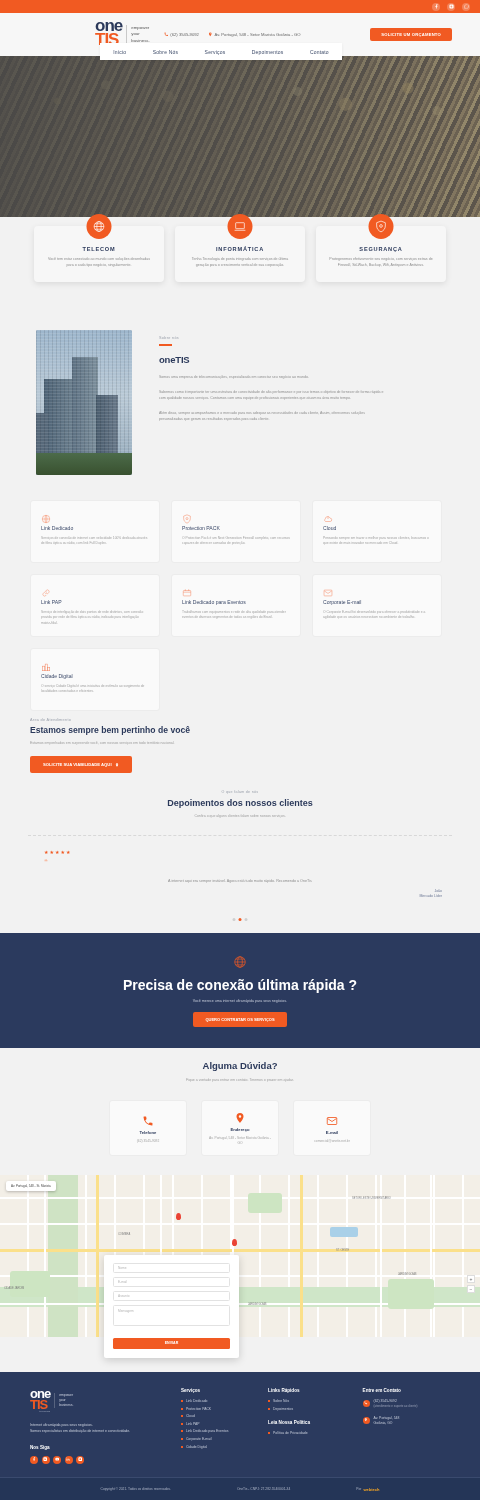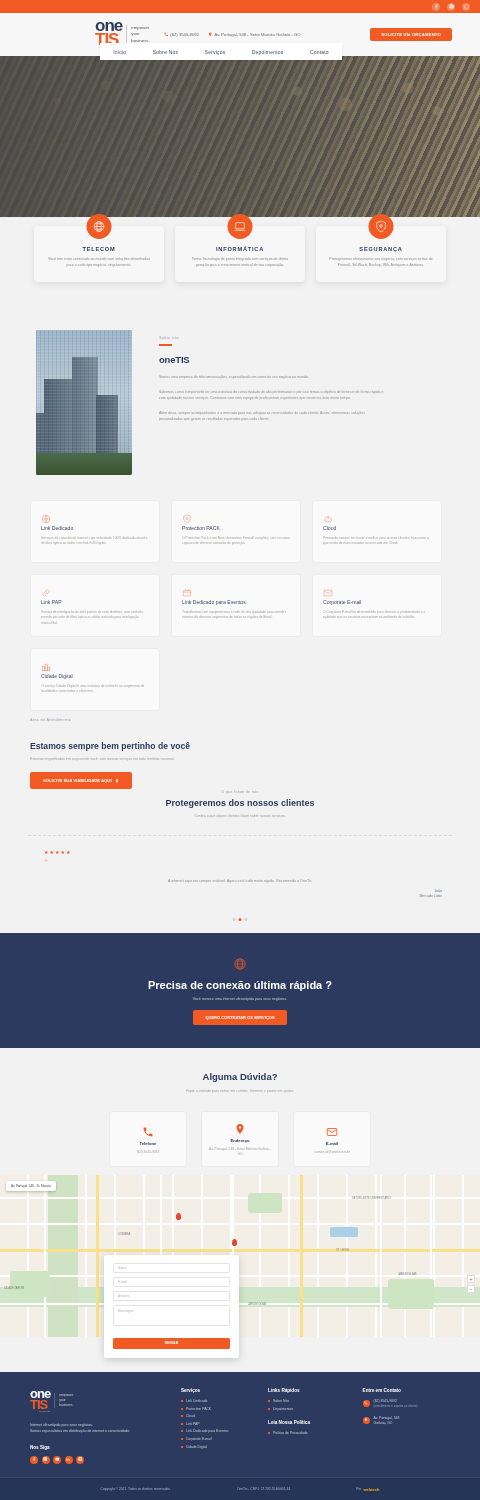--- a/index.html
+++ b/index.html
@@ -88,21 +88,21 @@
   .svc-intro h2{font-size:8.2px;line-height:1.3;color:#2c3a5b;margin-top:2px;}
   .svc-intro p{font-size:3.4px;color:#9b9b9b;margin-top:7px;line-height:1.6;}
   .svc-card{width:130px;min-height:63px;background:#fafafa;border:1px solid #ececec;border-radius:3px;padding:9px 10px;}
   .svc-card .ico{width:10px;height:10px;margin-bottom:5px;}
   .svc-card .ico svg{width:10px;height:10px;stroke:#f4845f;fill:none;stroke-width:1.2;}
   .svc-card h4{font-size:5.1px;color:#3a4868;font-weight:normal;}
   .svc-card p{font-size:3.3px;line-height:1.65;color:#a0a0a0;margin-top:5px;}
 
   
   .area{position:absolute;top:718px;left:30px;width:300px;}
-  .area h2{font-size:8.6px;color:#2c3a5b;margin-top:19px;}
+  .area h2{font-size:8.6px;color:#2c3a5b;margin-top:3px;}
   .area p{font-size:3.5px;color:#9b9b9b;margin-top:6px;}
   .area .btn{display:inline-flex;align-items:center;gap:3px;margin-top:11px;background:#f15a22;color:#fff;font-size:4.2px;font-weight:bold;padding:6px 13px;border-radius:2px;border:0;cursor:pointer;}
   .area .btn svg{width:4px;height:4px;fill:#fff;}
 
   
   .testi{position:absolute;top:790px;left:0;width:480px;text-align:center;}
   .testi .eyebrow{font-size:3.6px;}
   .testi h2{font-size:9px;color:#2c3a5b;margin-top:4px;}
   .testi .sub{font-size:3.5px;color:#9b9b9b;margin-top:6px;}
   .testi-box{margin:17px 28px 0;border-top:1px dashed #d8d8d8;padding-top:13px;text-align:left;position:relative;height:74px;}
@@ -111,27 +111,27 @@
   .quote{font-size:3.7px;color:#8d8d8d;text-align:center;margin-top:13px;}
   .author{position:absolute;right:10px;bottom:10px;text-align:right;font-size:3.5px;color:#6b7794;line-height:1.5;}
   .dots{position:absolute;bottom:-12px;left:50%;transform:translateX(-50%);display:flex;gap:3px;}
   .dots i{width:3px;height:3px;border-radius:50%;background:#cfcfcf;display:block;}
   .dots i.on{background:#f15a22;}
 
   
   .cta{position:absolute;top:933px;left:0;width:480px;height:115px;background:#2b3a5e;display:flex;flex-direction:column;align-items:center;justify-content:center;}
   .cta .gl{width:14px;height:14px;margin-bottom:8px;}
   .cta .gl svg{width:14px;height:14px;stroke:#f15a22;fill:none;stroke-width:1.2;}
-  .cta h2{font-size:11px;color:#fff;}
+  .cta h2{font-size:14px;color:#fff;}
   .cta p{font-size:3.6px;color:#c6ccda;margin-top:6px;}
   .cta .btn{margin-top:9px;background:#f15a22;color:#fff;font-size:4px;font-weight:bold;padding:5px 12px;border-radius:2px;border:0;cursor:pointer;}
 
   
   .doubt{position:absolute;top:1060px;left:0;width:480px;text-align:center;}
-  .doubt h2{font-size:9.5px;color:#2c3a5b;margin-top:11px;}
+  .doubt h2{font-size:9.5px;color:#2c3a5b;}
   .doubt .sub{font-size:3.5px;color:#9b9b9b;margin-top:7px;}
   .dcards{display:flex;justify-content:center;gap:14px;margin-top:18px;}
   .dcard{width:78px;height:56px;background:#fafafa;border:1px solid #ececec;border-radius:3px;display:flex;flex-direction:column;align-items:center;justify-content:center;padding:0 5px;}
   .dcard .ic{width:12px;height:12px;margin-bottom:5px;}
   .dcard .ic svg{width:12px;height:12px;fill:#f15a22;}
   .dcard h4{font-size:4.2px;color:#2c3a5b;}
   .dcard p{font-size:3.3px;color:#a3a3a3;margin-top:4px;line-height:1.5;}
 
   
   .map{position:absolute;top:1175px;left:0;width:480px;height:162px;overflow:hidden;background:#e9e5dc;}
@@ -378,21 +378,21 @@
     <button class="btn">
       <span>SOLICITE SUA VIABILIDADE AQUI</span>
       <svg viewBox="0 0 24 24">
           <path d="M12 2a7 7 0 00-7 7c0 5 7 13 7 13s7-8 7-13a7 7 0 00-7-7zm0 9.5A2.5 2.5 0 1114.5 9 2.5 2.5 0 0112 11.5z"></path>
         </svg>
     </button>
   </section>
 
   <section class="testi">
     <div class="eyebrow">O que falam de nós</div>
-    <h2>Protegeremos dos nossos clientes</h2>
+    <h2>Depoimentos dos nossos clientes</h2>
     <div class="sub">Confira o que alguns clientes falam sobre nossos serviços.</div>
     <div class="testi-box">
       <div class="stars">★★★★★</div>
       <div class="qmark">❝</div>
       <div class="quote">A internet aqui era sempre instável. Agora está tudo muito rápido. Recomendo a OneTis</div>
       <div class="author">
         <div>João</div>
         <div>Mercado Líder</div>
       </div>
       <div class="dots">

